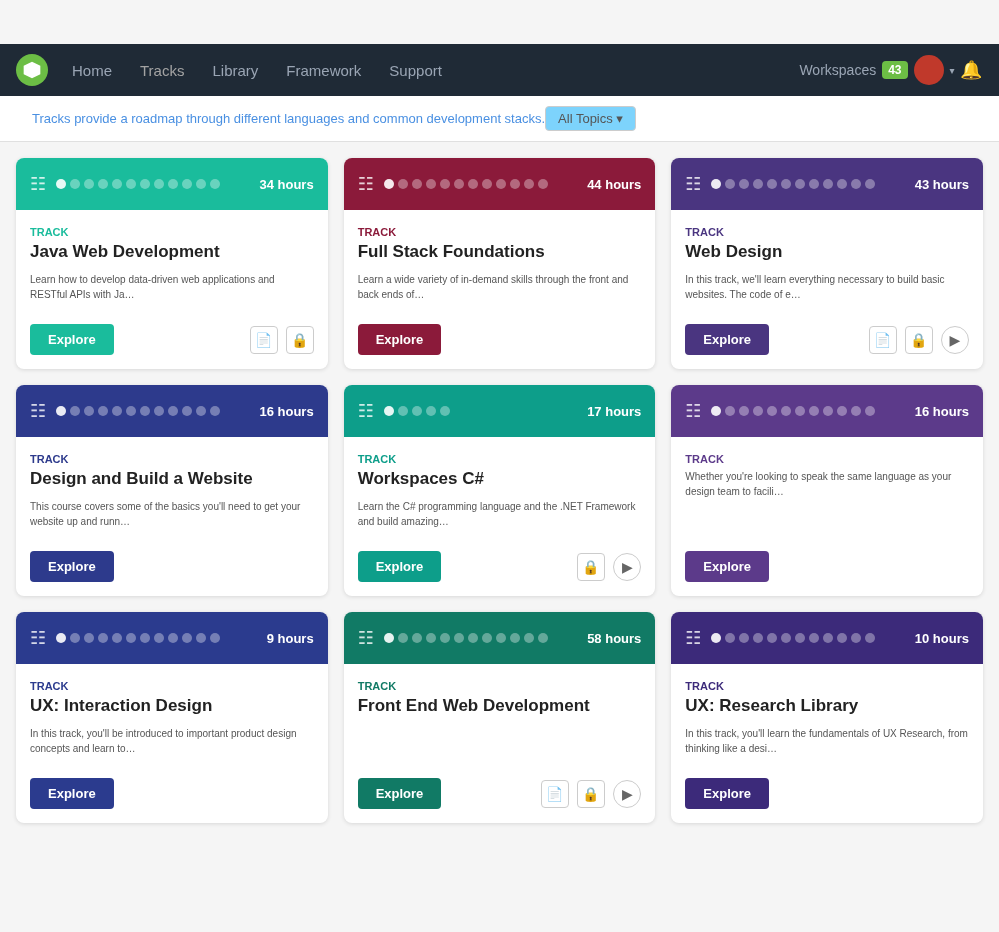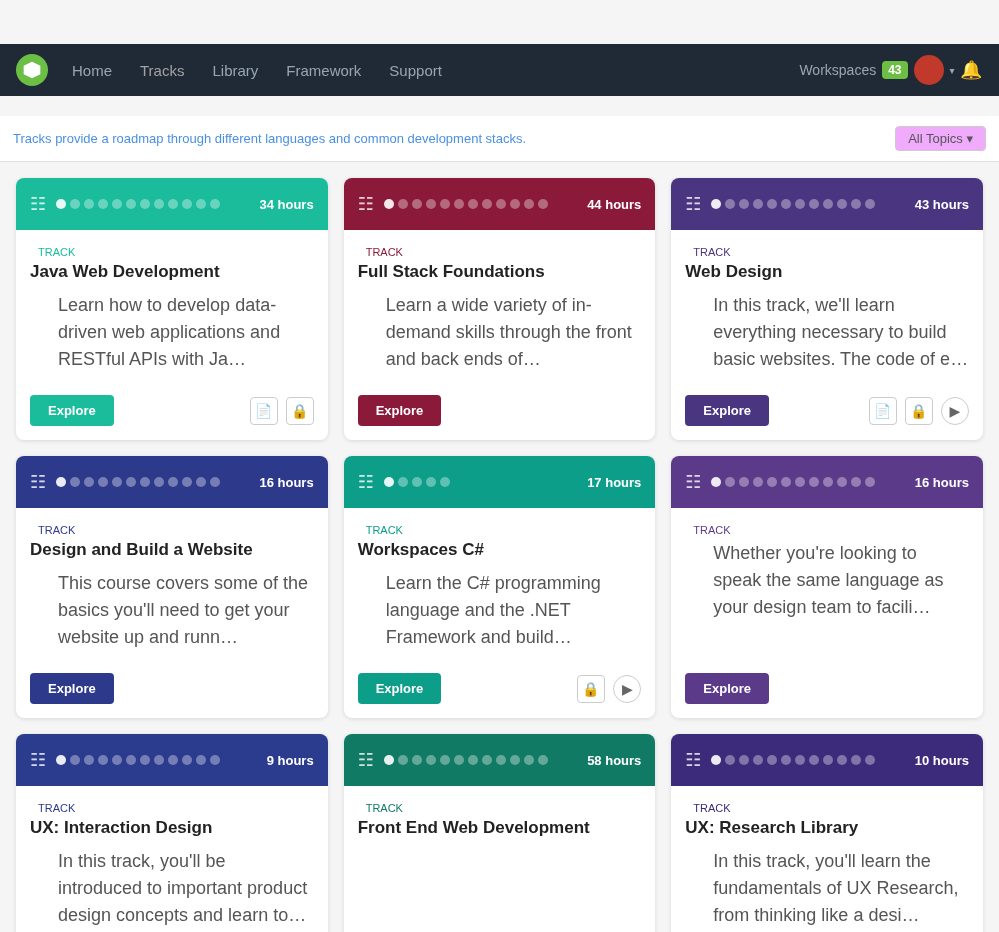--- a/index.html
+++ b/index.html
@@ -55,27 +55,27 @@
       width: 30px; height: 30px;
       background: #c0392b;
       border-radius: 50%;
     }
     .nav-chevron { color: #9aa5b4; font-size: 10px; cursor: pointer; }
     .nav-bell { color: #9aa5b4; font-size: 18px; cursor: pointer; }
 
     
     .subheader {
       background: #fff;
-      padding: 10px 13px;
+      padding: 10px 32px;
       border-bottom: 1px solid #e0e0e0;
-      display: flex; align-items: center; justify-content: space-between; margin-top: 20px;
+      display: flex; align-items: center; justify-content: flex-start;
     }
     .subheader-text { color: #4a90e2; font-size: 13px; }
     .all-topics-btn {
-      background: #f0abfc;
+      background: #7dd3fc;
       border: 1px solid #ccc;
       border-radius: 4px;
       padding: 4px 12px;
       font-size: 13px;
       color: #555;
       cursor: pointer;
     }
 
     
     .main { padding: 16px; }
@@ -130,39 +130,37 @@
 
     
     .card-body {
       padding: 16px 14px 12px;
       flex: 1;
       display: flex;
       flex-direction: column;
     }
     .card-track-label {
       font-size: 11px;
-      font-weight: 400;
+      font-weight: 700;
       text-transform: uppercase;
       margin-bottom: 4px;
-      margin-left: 8px;
     }
     .card-title {
       font-size: 17px;
       font-weight: 700;
       color: #222;
       margin-bottom: 10px;
     }
     .card-desc {
-      font-size: 18px;
+      font-size: 10px;
       color: #555;
       line-height: 1.5;
       flex: 1;
       overflow: hidden;
       display: -webkit-box;
-      margin-left: 28px;
       -webkit-line-clamp: 3;
       -webkit-box-orient: vertical;
     }
 
     
     .card-footer {
       padding: 10px 14px 14px;
       display: flex;
       align-items: center;
       gap: 10px;

